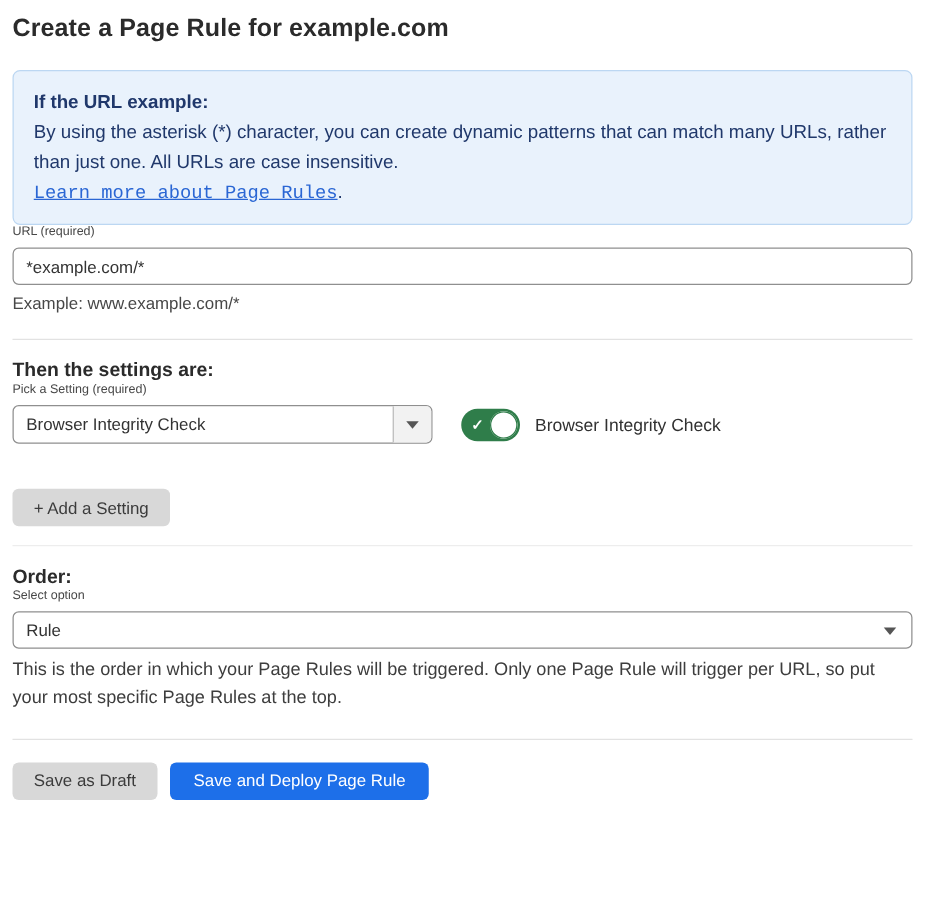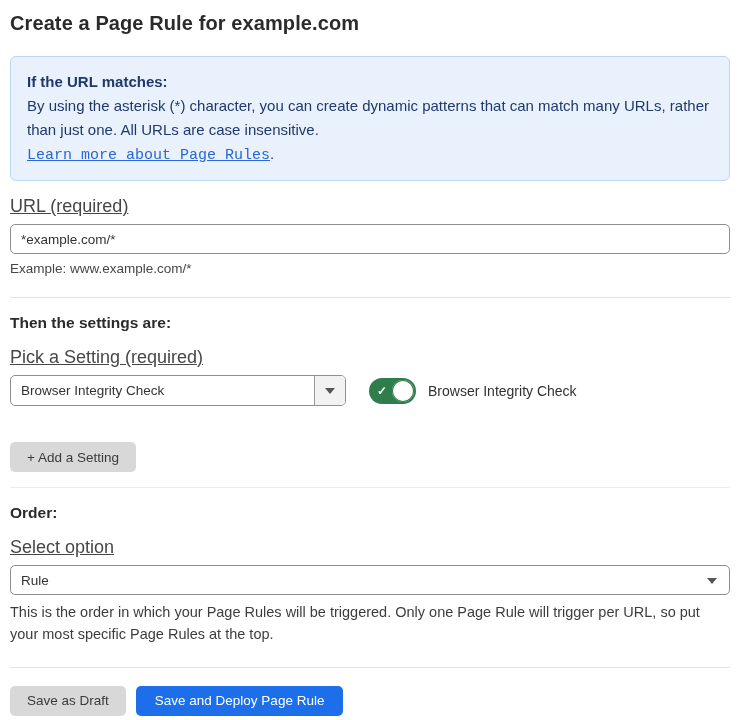--- a/index.html
+++ b/index.html
@@ -27,21 +27,21 @@
     border-radius: 6px;
     padding: 13px 16px 12px 16px;
     color: #20386b;
     font-size: 15px;
     line-height: 1.6;
   }
   .info-heading { font-weight: 700; }
   .info-link { color: #2a66d4; text-decoration: underline; cursor: pointer; font-family: Liberation Mono, monospace; }
 
   
-  .field-label { margin-top: 15px; font-size: 18px; color: #474747; text-decoration: underline; }
+  .field-label { font-size: 10px; color: #474747; }
   .field-helper { margin-top: 7px; font-size: 13.5px; color: #474747; }
 
   .text-input {
     margin-top: 7px;
     width: 100%;
     height: 30px;
     border: 1px solid #8f8f8f;
     border-radius: 5px;
     padding: 0 10px;
     font-size: 13.5px;
@@ -130,21 +130,21 @@
   .footer { margin-top: 18px; display: flex; gap: 10px; align-items: center; }
 </style>
 </head>
 <body>
 
 <div class="page">
 
   <h1 class="page-title">Create a Page Rule for example.com</h1>
 
   <div class="info-box">
-    <div class="info-heading">If the URL matches:</div>
+    <div class="info-heading">If the URL example:</div>
     <div class="info-body">By using the asterisk (*) character, you can create dynamic patterns that can match many URLs, rather than just one. All URLs are case insensitive.</div>
     <div class="info-link-line"><a class="info-link">Learn more about Page Rules</a><span>.</span></div>
   </div>
 
   <div class="field-label">URL (required)</div>
   <input type="text" class="text-input" value="*example.com/*" style="">
   <div class="field-helper">Example: www.example.com/*</div>
 
   <hr class="divider">
 

